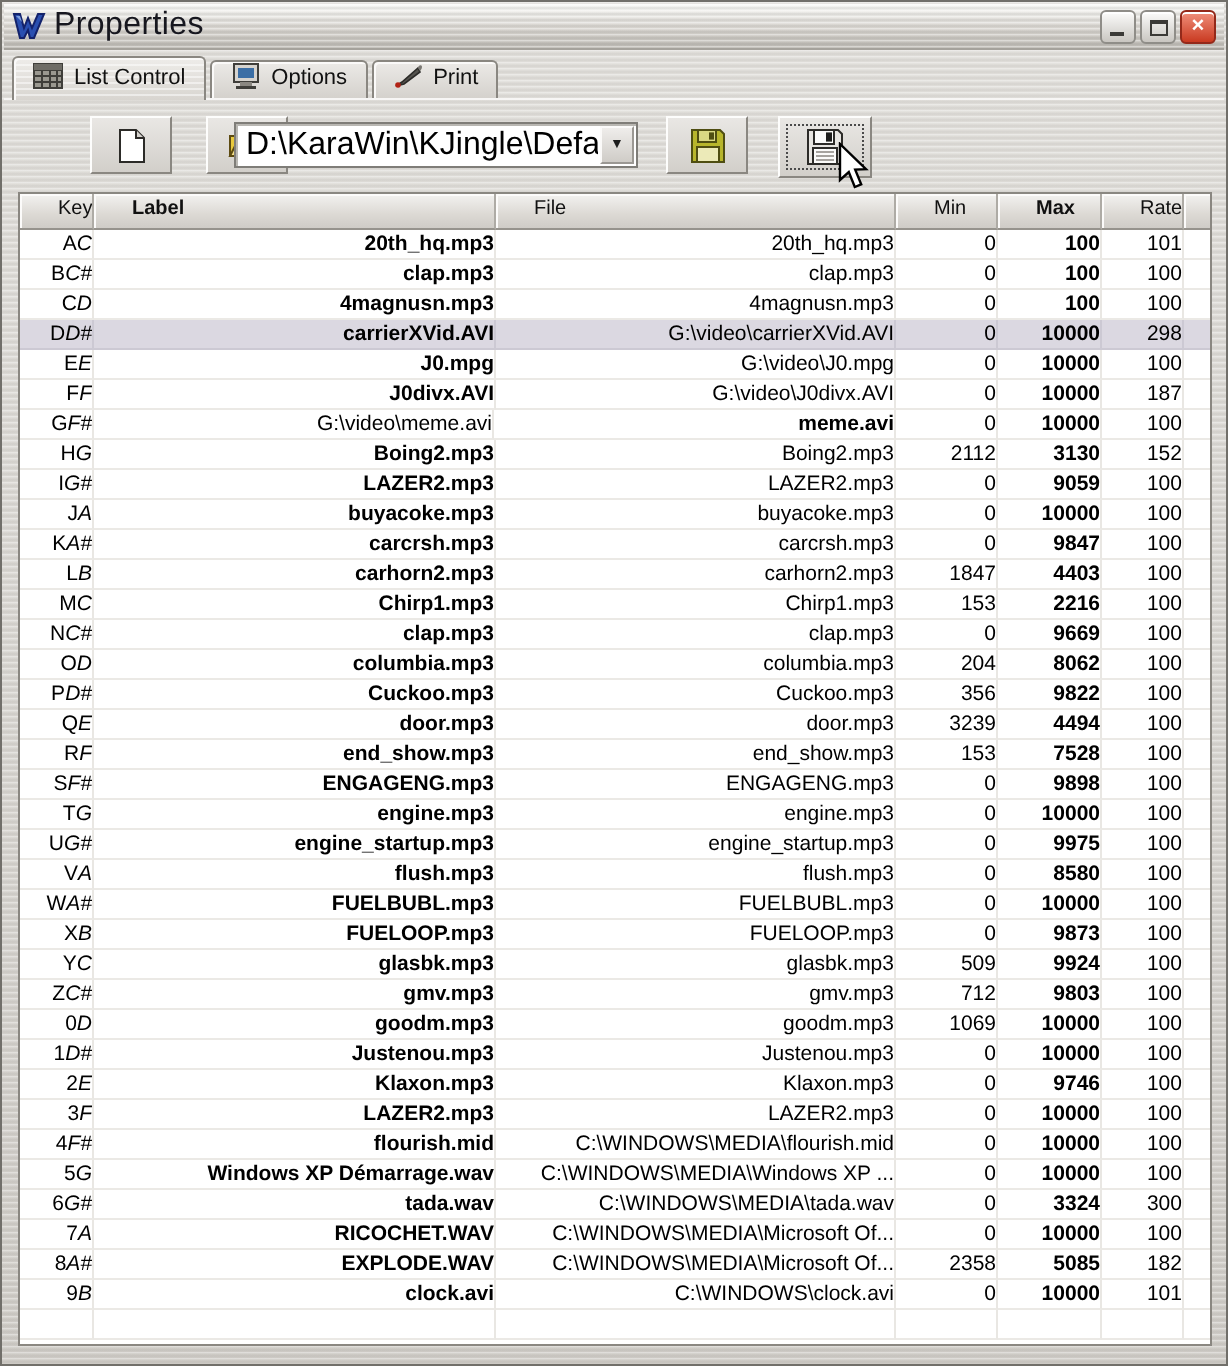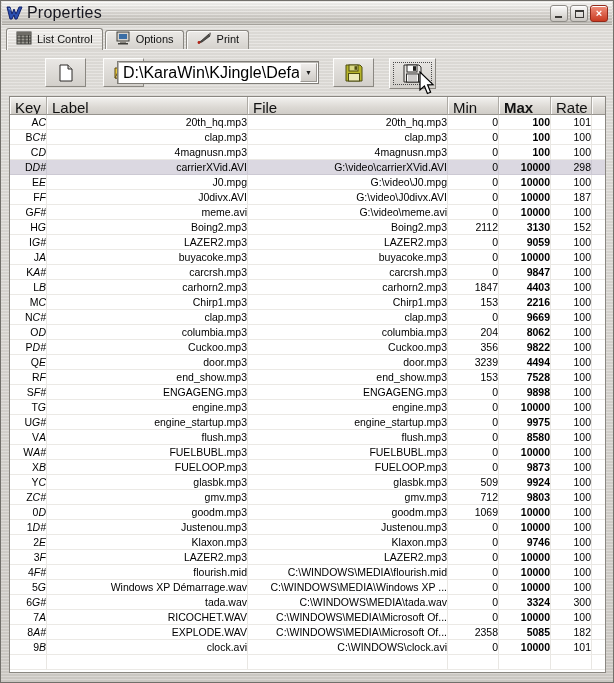--- a/index.html
+++ b/index.html
@@ -96,32 +96,32 @@
   .grid {
     position:absolute; left:8px; top:95px; width:597px; height:577px;
     border:1px solid #8a8781; background:#fff;
     display:flex; flex-direction:column; overflow:hidden;
   }
   .gh { display:flex; height:18px; flex:0 0 auto; }
   .gh .hc {
     background:linear-gradient(180deg,#f3f2f0 0%,#dcd9d4 60%,#cfccc7 100%);
     border-right:1px solid #aeaba5; border-bottom:1px solid #96938d;
     box-shadow:inset 1px 1px 0 #fcfbfa;
-    padding:2px 0 0 5px; font-size:15px; color:#111; white-space:nowrap; overflow:hidden;
+    padding:2px 0 0 19px; font-size:10px; color:#111; white-space:nowrap; overflow:hidden;
   }
   .row { display:flex; height:15px; flex:0 0 auto;text-align:right; }
   .row .c {
     border-right:1px solid #e9e7e3; border-bottom:1px solid #ebe9e5;
     padding:1px 0 0 5px; white-space:nowrap; overflow:hidden;
     font-size:10.5px; line-height:13px; color:#000; background:transparent;
   }
   .row.selected { background:#dbd8e1; }
   .row.selected .c { border-bottom-color:#ccc9d3; border-right-color:#ccc9d3; }
   .w-key  { width:37px;  flex:0 0 auto; }
-  .w-label{ width:201px; flex:0 0 auto; }
+  .w-label{ width:201px; flex:0 0 auto;font-weight:bold; }
   .w-file { width:200px; flex:0 0 auto; }
   .w-min  { width:51px;  flex:0 0 auto; }
   .w-max  { width:52px;  flex:0 0 auto;font-weight:bold; }
   .w-rate { width:41px;  flex:0 0 auto; }
   .w-stub { flex:1 1 auto; border-right:none !important; }
   .key-ch { display:inline-block; width:13px; }
   .note-ch { font-style:italic; }
   .grid-filler { flex:1 1 auto; background:#fff; }
 </style>
 </head>
@@ -281,22 +281,22 @@
           <div class="c w-key"><span class="key-ch">F</span><span class="note-ch">F</span></div>
           <div class="c w-label">J0divx.AVI</div>
           <div class="c w-file">G:\video\J0divx.AVI</div>
           <div class="c w-min">0</div>
           <div class="c w-max">10000</div>
           <div class="c w-rate">187</div>
           <div class="c w-stub"></div>
         </div>
         <div class="row">
           <div class="c w-key"><span class="key-ch">G</span><span class="note-ch">F#</span></div>
+          <div class="c w-file">G:\video\meme.avi</div>
           <div class="c w-label">meme.avi</div>
-          <div class="c w-file">G:\video\meme.avi</div>
           <div class="c w-min">0</div>
           <div class="c w-max">10000</div>
           <div class="c w-rate">100</div>
           <div class="c w-stub"></div>
         </div>
         <div class="row">
           <div class="c w-key"><span class="key-ch">H</span><span class="note-ch">G</span></div>
           <div class="c w-label">Boing2.mp3</div>
           <div class="c w-file">Boing2.mp3</div>
           <div class="c w-min">2112</div>

